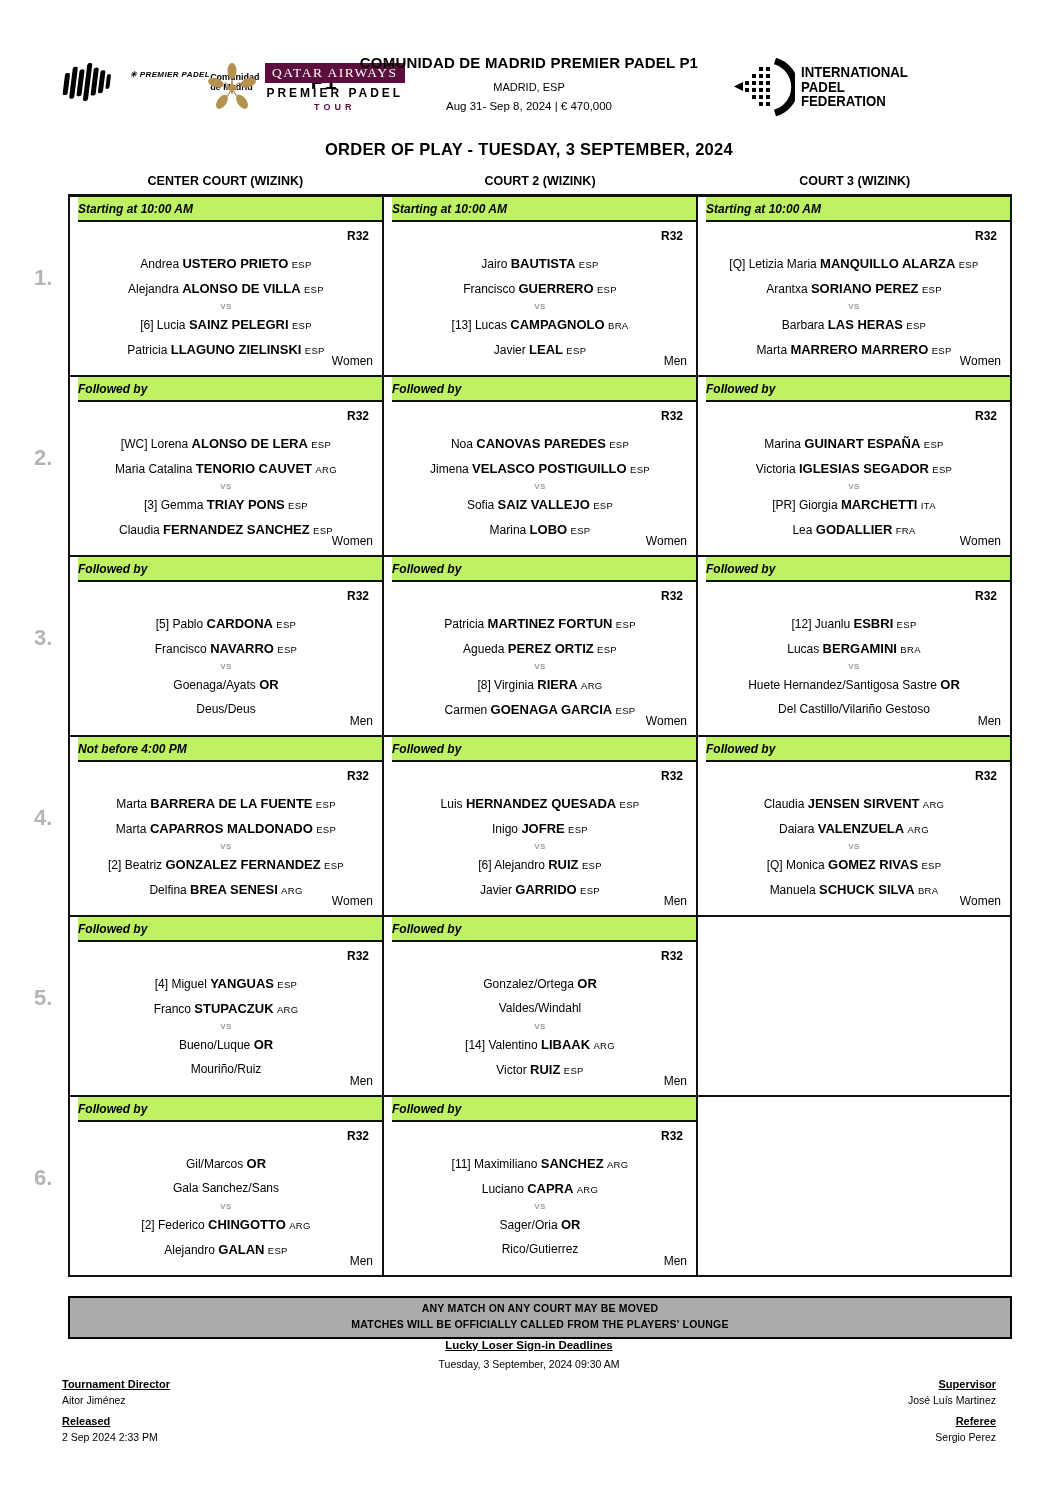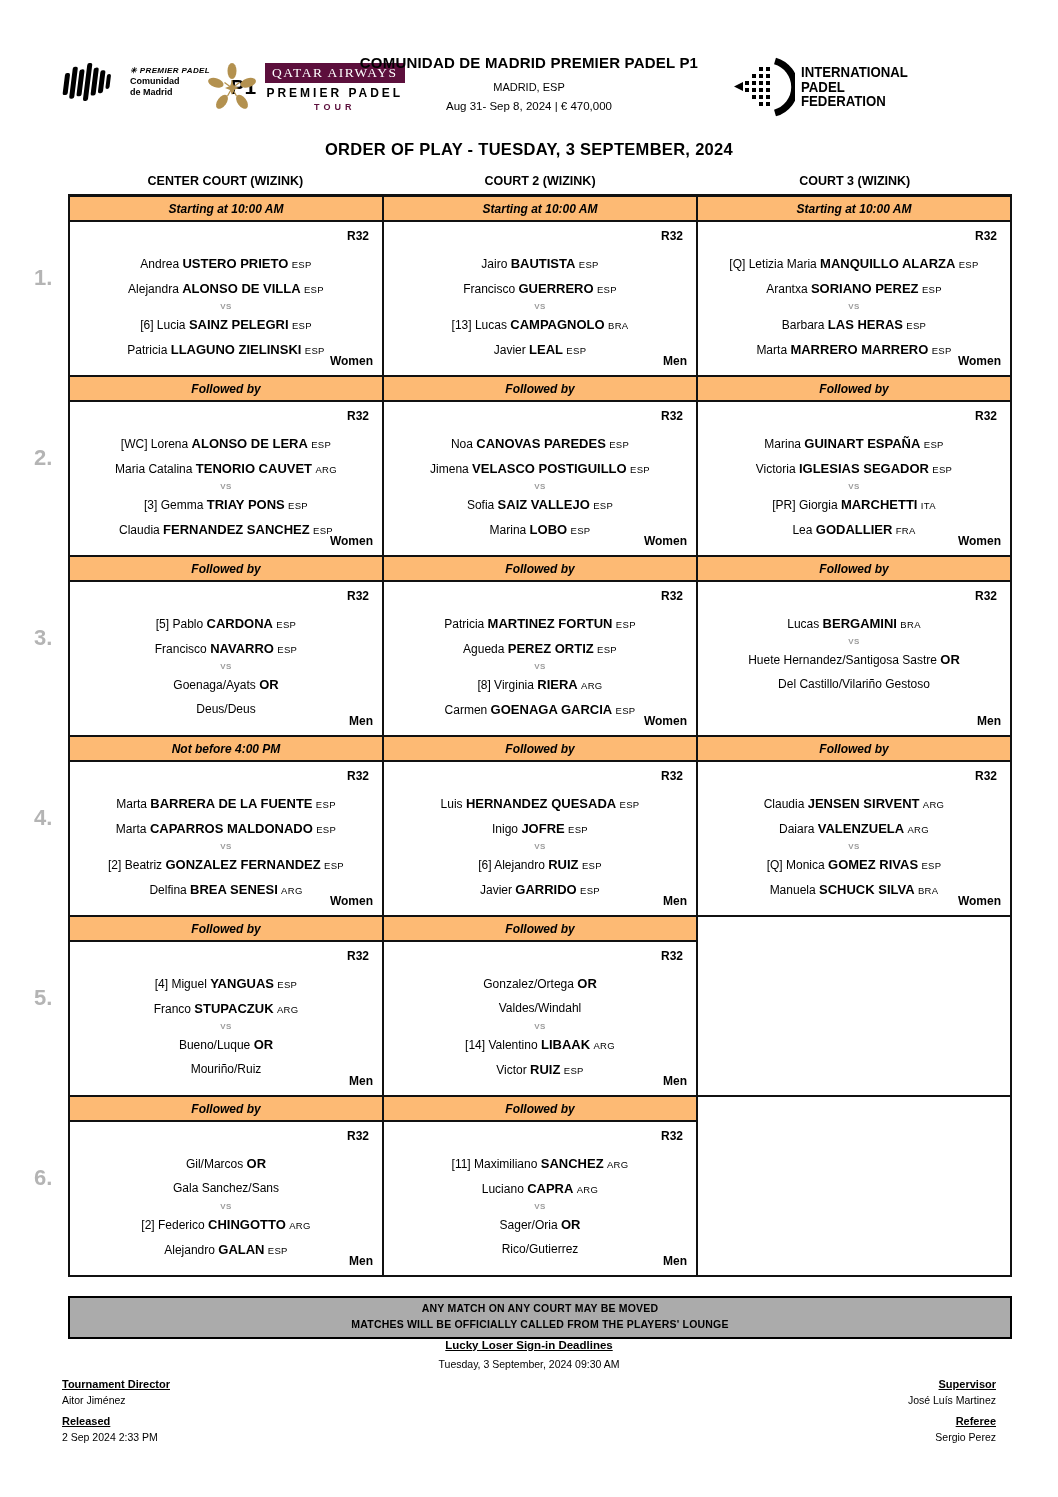--- a/index.html
+++ b/index.html
@@ -2,21 +2,21 @@
 <html><head>
 <meta charset="utf-8">
 <style>
   html,body{margin:0;padding:0;background:#fff;}
   .page{position:relative;width:1058px;height:1497px;background:#fff;overflow:hidden;
         font-family:"Liberation Sans",sans-serif;color:#000;}
 
   
   .header-area{position:absolute;top:48px;left:0;width:100%;height:110px;}
   .logo-madrid{position:absolute;left:56px;top:12px;display:flex;align-items:center;gap:4px;}
-  .lm-text{display:flex;flex-direction:column;}
+  .lm-text{display:flex;flex-direction:row;}
   .lm-top{font-size:8px;font-weight:bold;font-style:italic;letter-spacing:.4px;}
   .lm-bottom{display:flex;align-items:center;gap:44px;}
   .lm-com{font-size:9px;font-weight:bold;line-height:1.15;}
   .lm-p1{font-size:21px;font-weight:bold;margin-left:7px;}
   .logo-qatar{position:absolute;left:206px;top:10px;display:flex;align-items:center;gap:7px;}
   .lq-text{display:flex;flex-direction:column;align-items:center;}
   .lq-airways{background:#5c0f3c;color:#fff;font-family:"Liberation Serif",serif;
               font-size:13.5px;padding:2px 7px;letter-spacing:1.5px;white-space:nowrap;}
   .lq-premier{font-size:12px;font-weight:bold;letter-spacing:3px;margin-top:3px;white-space:nowrap;}
   .lq-tour{color:#5c0f3c;font-size:9px;font-weight:bold;letter-spacing:4px;margin-top:2px;}
@@ -33,25 +33,25 @@
 
   
   .court-headers{position:absolute;top:174px;left:68px;width:944px;display:flex;}
   .court-name{flex:1;text-align:center;font-weight:bold;font-size:12.5px;}
   .schedule{position:absolute;top:194px;left:68px;width:944px;
             border:2px solid #111;border-top-width:3px;box-sizing:border-box;}
   .slot-row{display:flex;position:relative;}
   .slot-row + .slot-row{border-top:2px solid #111;}
   .cell{flex:1;border-right:2px solid #111;display:flex;flex-direction:column;background:#fff;}
   .cell:last-child{border-right:none;}
-  .hdr{background:#fdba74;border-bottom:2px solid #111;font-style:italic;font-weight:bold;
-       font-size:12px;text-align:center;height:25px;line-height:24px;box-sizing:border-box;}
+  .hdr{background:#bef264;border-bottom:2px solid #111;font-style:italic;font-weight:bold;
+       font-size:12px;height:25px;line-height:24px;box-sizing:border-box;margin-left:8px;}
   .body{position:relative;height:153px;}
   .round{position:absolute;top:7px;right:13px;font-size:12px;font-weight:bold;}
-  .cat{position:absolute;bottom:7px;right:9px;font-size:12px;font-weight:bold;}
+  .cat{position:absolute;bottom:7px;right:9px;font-size:12px;font-weight:normal;}
   .teams{position:absolute;top:30px;left:0;right:0;text-align:center;}
   .pline{font-size:12px;height:25px;line-height:23px;white-space:nowrap;}
   .pbold{font-weight:bold;font-size:13px;}
   .nat{font-size:9.5px;letter-spacing:.3px;}
   .vs{font-size:8px;color:#9b9b9b;height:11px;line-height:9px;font-weight:bold;letter-spacing:.5px;}
   .slot-num{position:absolute;left:-36px;top:68px;font-size:22px;font-weight:bold;color:#b4b4b4;}
 
   
   .banner{position:absolute;top:1296px;left:68px;width:944px;background:#ababab;
           border:2px solid #000;box-sizing:border-box;text-align:center;padding:3px 0 4px;}
@@ -287,20 +287,21 @@
               <div class="pline"><span class="pre">Carmen</span> <span class="pbold">GOENAGA GARCIA</span> <span class="nat">ESP</span></div>
             </div>
             <div class="cat">Women</div>
           </div>
         </div>
         <div class="cell">
           <div class="hdr">Followed by</div>
           <div class="body">
             <div class="round">R32</div>
             <div class="teams">
+              <div class="pline"><span class="pre">[12] Juanlu</span> <span class="pbold">ESBRI</span> <span class="nat">ESP</span></div>
               <div class="pline"><span class="pre">Lucas</span> <span class="pbold">BERGAMINI</span> <span class="nat">BRA</span></div>
               <div class="vs">VS</div>
               <div class="pline"><span class="pre">Huete Hernandez/Santigosa Sastre</span> <span class="pbold">OR</span></div>
               <div class="pline"><span class="pre">Del Castillo/Vilariño Gestoso</span></div>
             </div>
             <div class="cat">Men</div>
           </div>
         </div>
       </div>
       <div class="slot-row">

